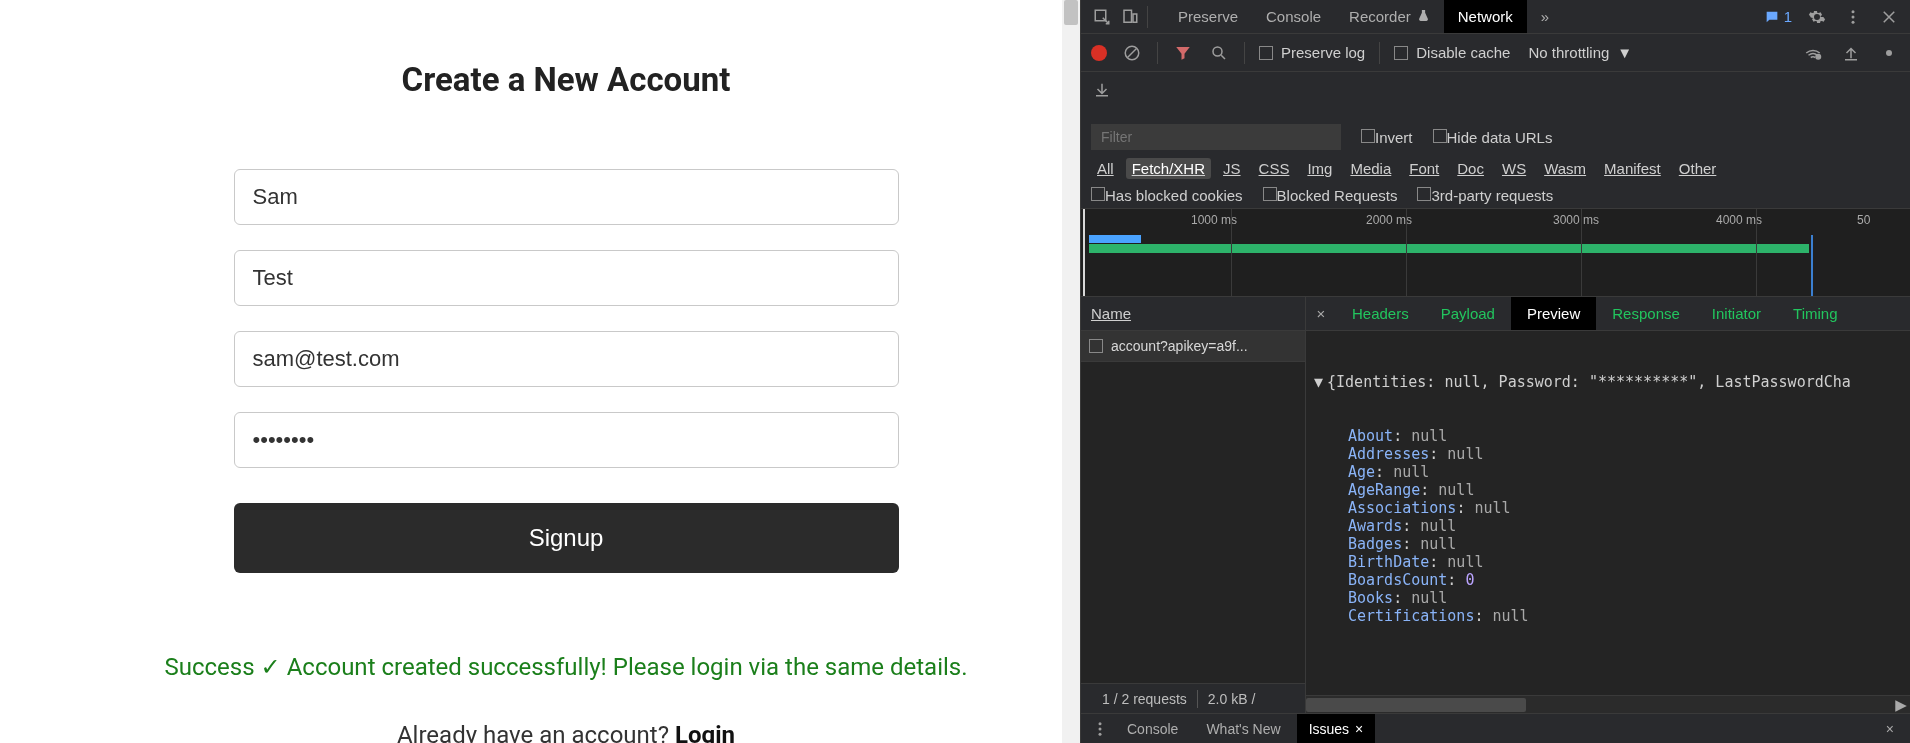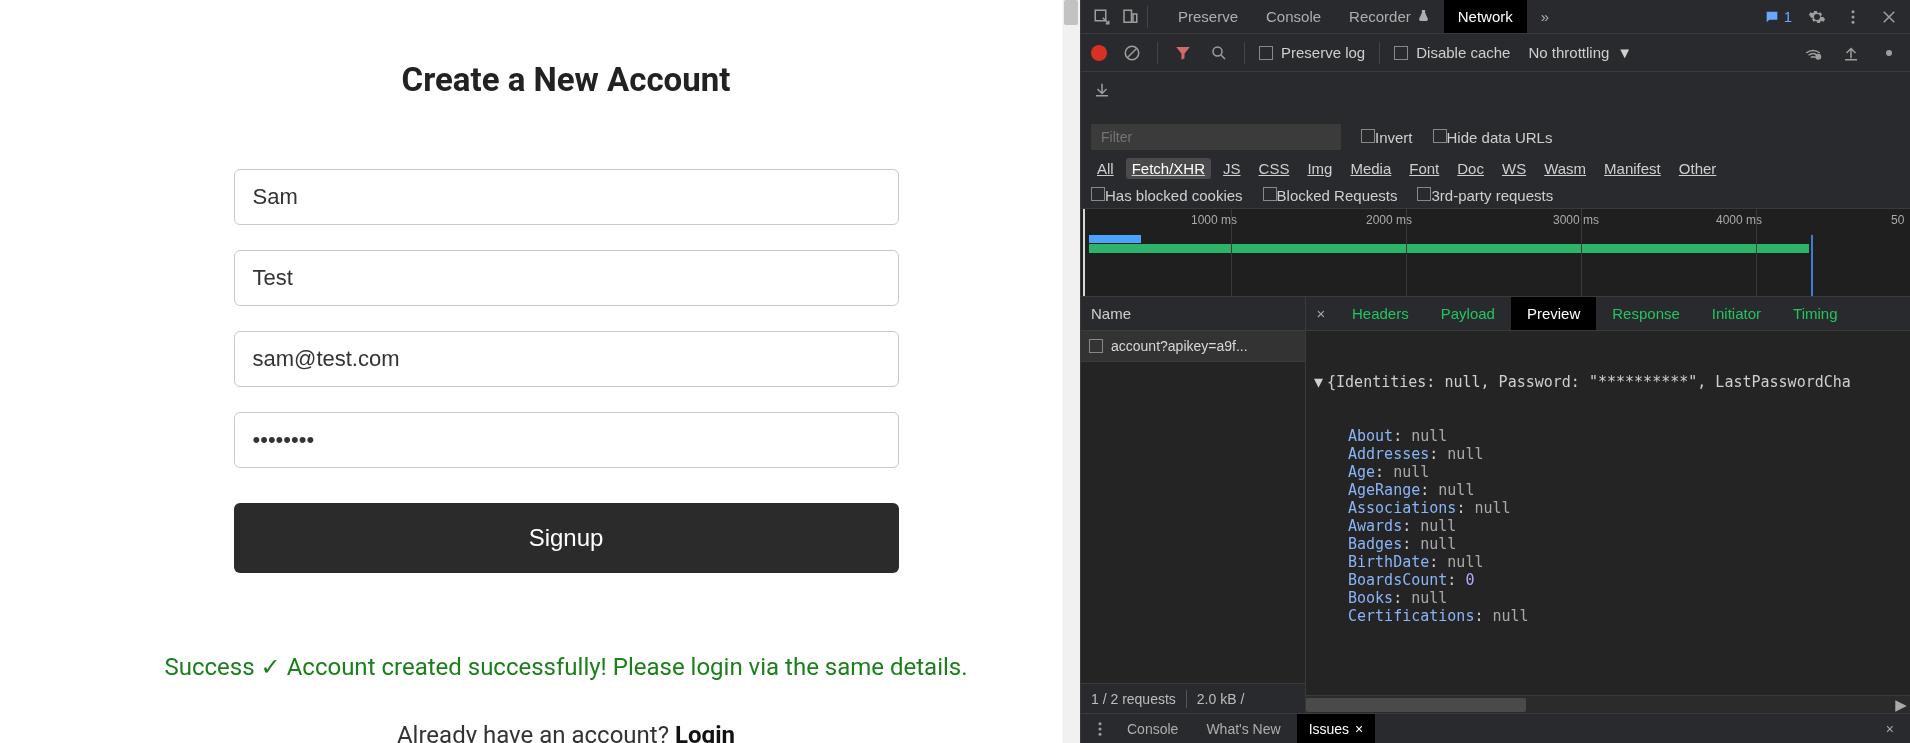--- a/index.html
+++ b/index.html
@@ -211,37 +211,38 @@
   .req-list {
     width: 225px;
     border-right: 1px solid #3a3a3a;
     display: flex; flex-direction: column;
   }
   .req-head {
     height: 34px; background: #292a2d;
     border-bottom: 1px solid #3a3a3a;
     display: flex; align-items: center; padding: 12px 10px;
     color: #cfcfcf;
+    text-decoration: underline;
   }
   .req-item {
     height: 30px;
     background: #333;
     display: flex; align-items: center; gap: 8px;
     padding: 0 8px; font-size: 14px; color: #d8d8d8;
     cursor: pointer;
   }
   .req-status {
     flex: 1; border-top: 1px solid #3a3a3a;
     height: 30px; display: flex; align-items: flex-end;
   }
   .req-status-inner {
     height: 30px; width: 100%;
     border-top: 1px solid #3a3a3a;
     display: flex; align-items: center; gap: 10px;
-    padding: 0 10px; font-size: 14px; color: #bdbdbd;
+    padding: 0 21px; font-size: 14px; color: #bdbdbd;
     background: #292a2d;
   }
   .status-vr { width: 1px; height: 18px; background: #555; }
 
   .detail-pane { flex: 1; display: flex; flex-direction: column; min-width: 0; }
   .detail-tabs {
     height: 34px; background: #292a2d;
     border-bottom: 1px solid #3a3a3a;
     display: flex; align-items: center;
   }
@@ -469,21 +470,21 @@
 
   <div class="dt-timeline">
     <div class="tl-caret" style="left:2px"></div>
     <div class="tl-band-blue" style="left:8px; width:52px"></div>
     <div class="tl-band-green" style="left:8px; width:720px"></div>
     <div class="tl-sep-blue" style="left:730px"></div>
     <span class="tl-label" style="left:110px">1000 ms</span>
     <span class="tl-label" style="left:285px">2000 ms</span>
     <span class="tl-label" style="left:472px">3000 ms</span>
     <span class="tl-label" style="left:635px">4000 ms</span>
-    <span class="tl-label" style="left:810px">50</span>
+    <span class="tl-label" style="left:776px">50</span>
     <div class="tl-grid" style="left:150px"></div>
     <div class="tl-grid" style="left:325px"></div>
     <div class="tl-grid" style="left:500px"></div>
     <div class="tl-grid" style="left:675px"></div>
   </div>
 
   <div class="dt-mainsplit">
     <div class="req-list">
       <div class="req-head">Name</div>
       <div class="req-item">

